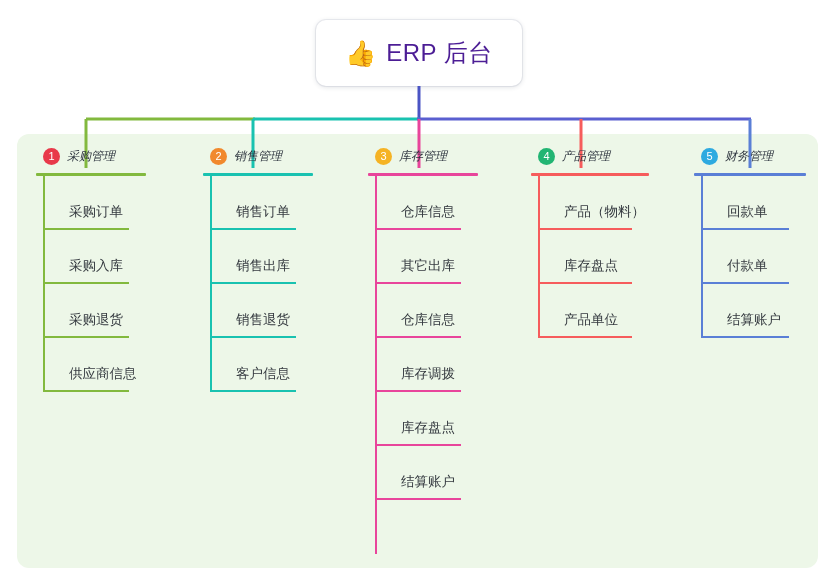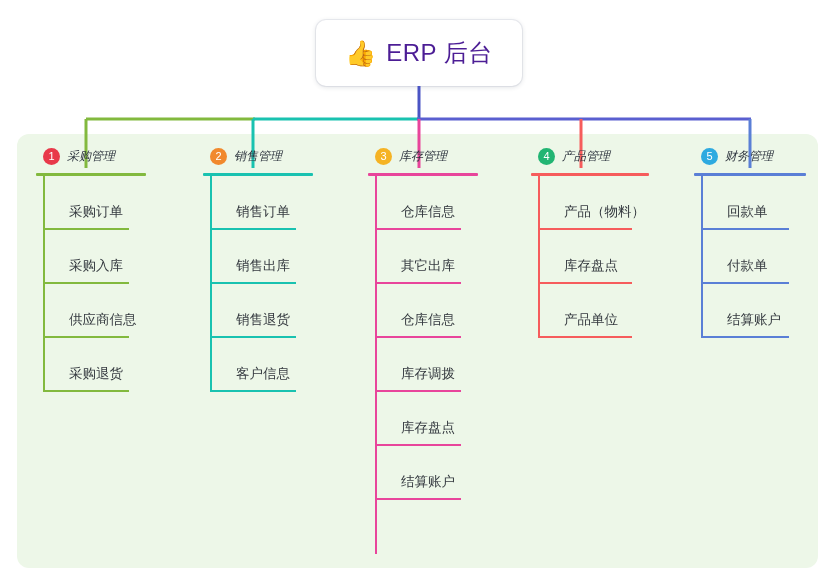--- a/index.html
+++ b/index.html
@@ -178,25 +178,25 @@
           <div class="spine" style="background: rgb(130, 185, 62); height: 216px;"></div>
           <div class="leaf">
             <span class="leaf-label">采购订单</span>
             <div class="leaf-rule" style="background: rgb(130, 185, 62); width: 86px;"></div>
           </div>
           <div class="leaf">
             <span class="leaf-label">采购入库</span>
             <div class="leaf-rule" style="background: rgb(130, 185, 62); width: 86px;"></div>
           </div>
           <div class="leaf">
+            <span class="leaf-label">采购退货</span>
+            <div class="leaf-rule" style="background: rgb(130, 185, 62); width: 86px;"></div>
+          </div>
+          <div class="leaf">
             <span class="leaf-label">供应商信息</span>
-            <div class="leaf-rule" style="background: rgb(130, 185, 62); width: 86px;"></div>
-          </div>
-          <div class="leaf">
-            <span class="leaf-label">采购退货</span>
             <div class="leaf-rule" style="background: rgb(130, 185, 62); width: 86px;"></div>
           </div>
         </div>
       </div>
       <div class="column" style="left: 203px; width: 130px;">
         <div class="col-header">
           <span class="badge" style="background: rgb(241, 137, 45);">2</span>
           <span class="col-title">销售管理</span>
         </div>
         <div class="col-rule" style="background: rgb(25, 194, 176); width: 110px;"></div>

